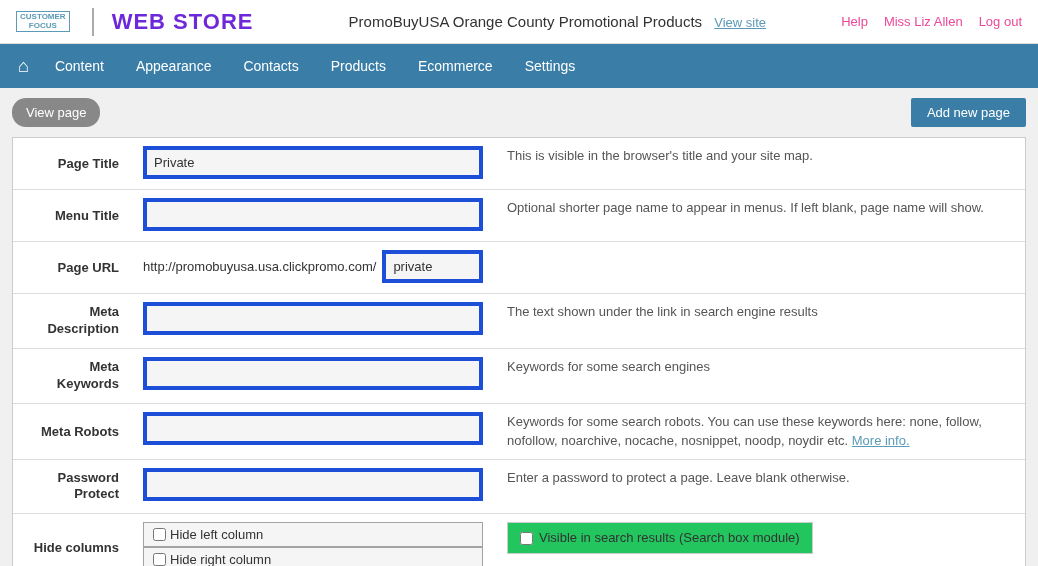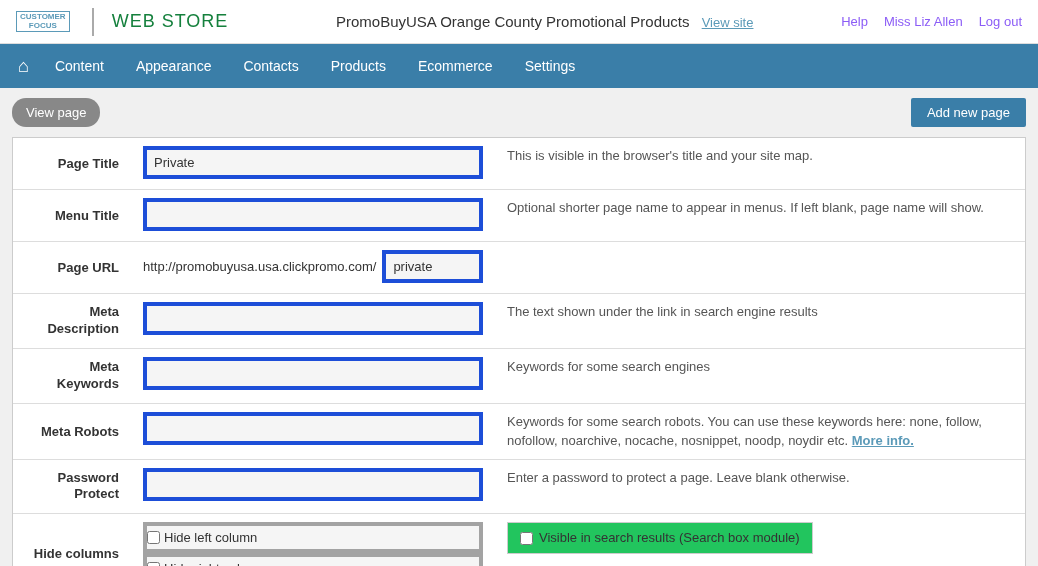--- a/index.html
+++ b/index.html
@@ -24,23 +24,23 @@
       font-size: 9px;
       color: #5b9ab8;
       font-weight: bold;
       line-height: 1.1;
       text-transform: uppercase;
       border: 1px solid #5b9ab8;
       padding: 1px 3px;
       margin-right: 4px;
     }
     #logo-webstore {
-      font-size: 18px;
-      font-weight: normal;
-      color: #15803d;
+      font-size: 22px;
+      font-weight: bold;
+      color: #6d28d9;
       letter-spacing: 1px;
     }
     #logo-divider {
       width: 2px;
       height: 28px;
       background: #aaa;
       margin: 0 8px;
     }
     #site-title {
       flex: 1;
@@ -53,21 +53,21 @@
       text-decoration: underline;
       margin-left: 8px;
       cursor: pointer;
       font-size: 13px;
     }
     #top-right {
       display: flex;
       gap: 16px;
       align-items: center;
       font-size: 13px;
-      color: #8b5cf6;
+      color: #ec4899;
     }
     #top-right span { cursor: pointer; }
 
     
     #nav-bar {
       background: #3a7ea8;
       display: flex;
       align-items: center;
       height: 44px;
       padding: 0 8px;
@@ -173,22 +173,22 @@
       background: #f5f5f5;
       font-size: 13px;
       width: 100px;
     }
     .checkbox-label {
       display: flex;
       align-items: center;
       gap: 4px;
       font-size: 13px;
       color: #333;
-      border: 4px solid #a3a3a3;
-      padding: 4px 0;
+      border: 1px solid #a3a3a3;
+      padding: 4px 9px;
       background: #f5f5f5;
     }
     .checkbox-label input[type="checkbox"] {
       margin: 0;
     }
     .visible-search-area {
       display: flex;
       align-items: center;
     }
     .visible-search-btn {
@@ -285,21 +285,21 @@
     <div class="form-description">Keywords for some search engines</div>
   </div>
 
   <div class="form-row">
     <div class="form-label">Meta Robots</div>
     <div class="form-input-area">
       <input type="text" style="">
     </div>
     <div class="form-description meta-robots-desc">
       <span>Keywords for some search robots. You can use these keywords here: none, follow, nofollow, noarchive, nocache, nosnippet, noodp, noydir etc.</span>
-      <a href="#" style="color:#5b9ab8;text-decoration:underline;font-weight:bold;">More info.</a>
+      <a href="#" style="color:#5b9ab8;text-decoration:underline;">More info.</a>
     </div>
   </div>
 
   <div class="form-row">
     <div class="form-label" style="line-height:1.3;">Password<br>Protect</div>
     <div class="form-input-area">
       <input type="text" style="">
     </div>
     <div class="form-description">Enter a password to protect a page. Leave blank otherwise.</div>
   </div>

